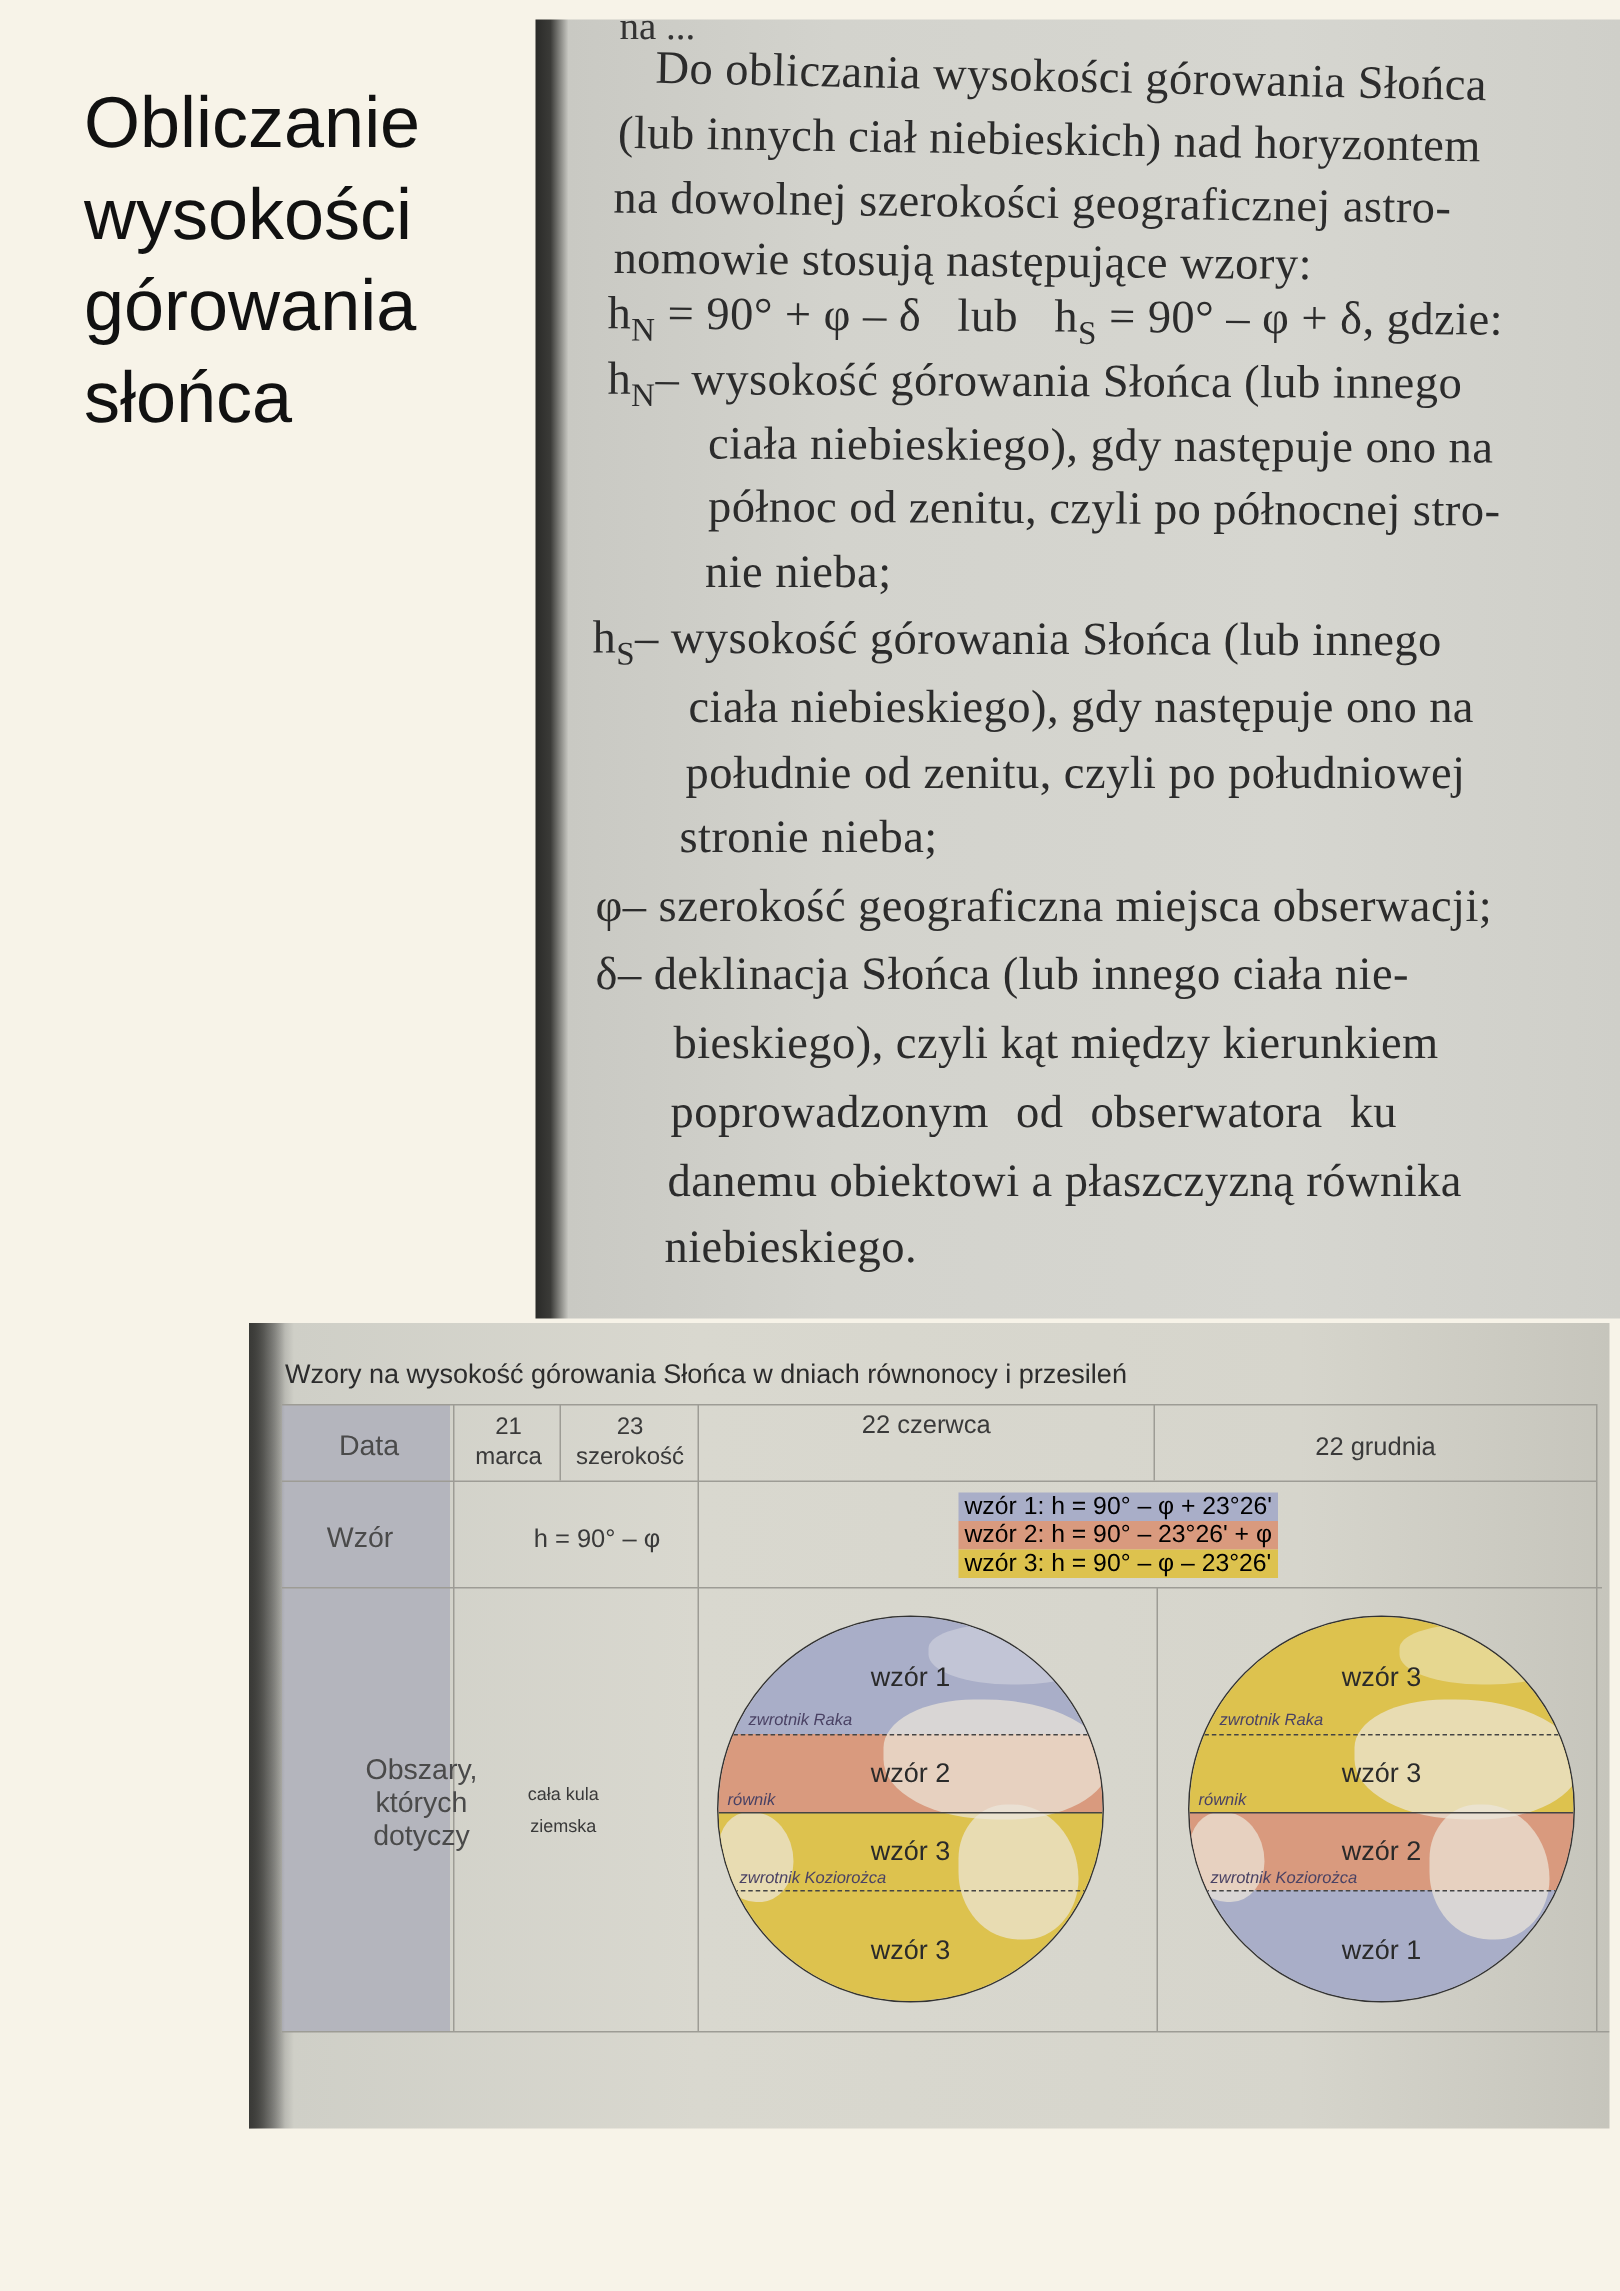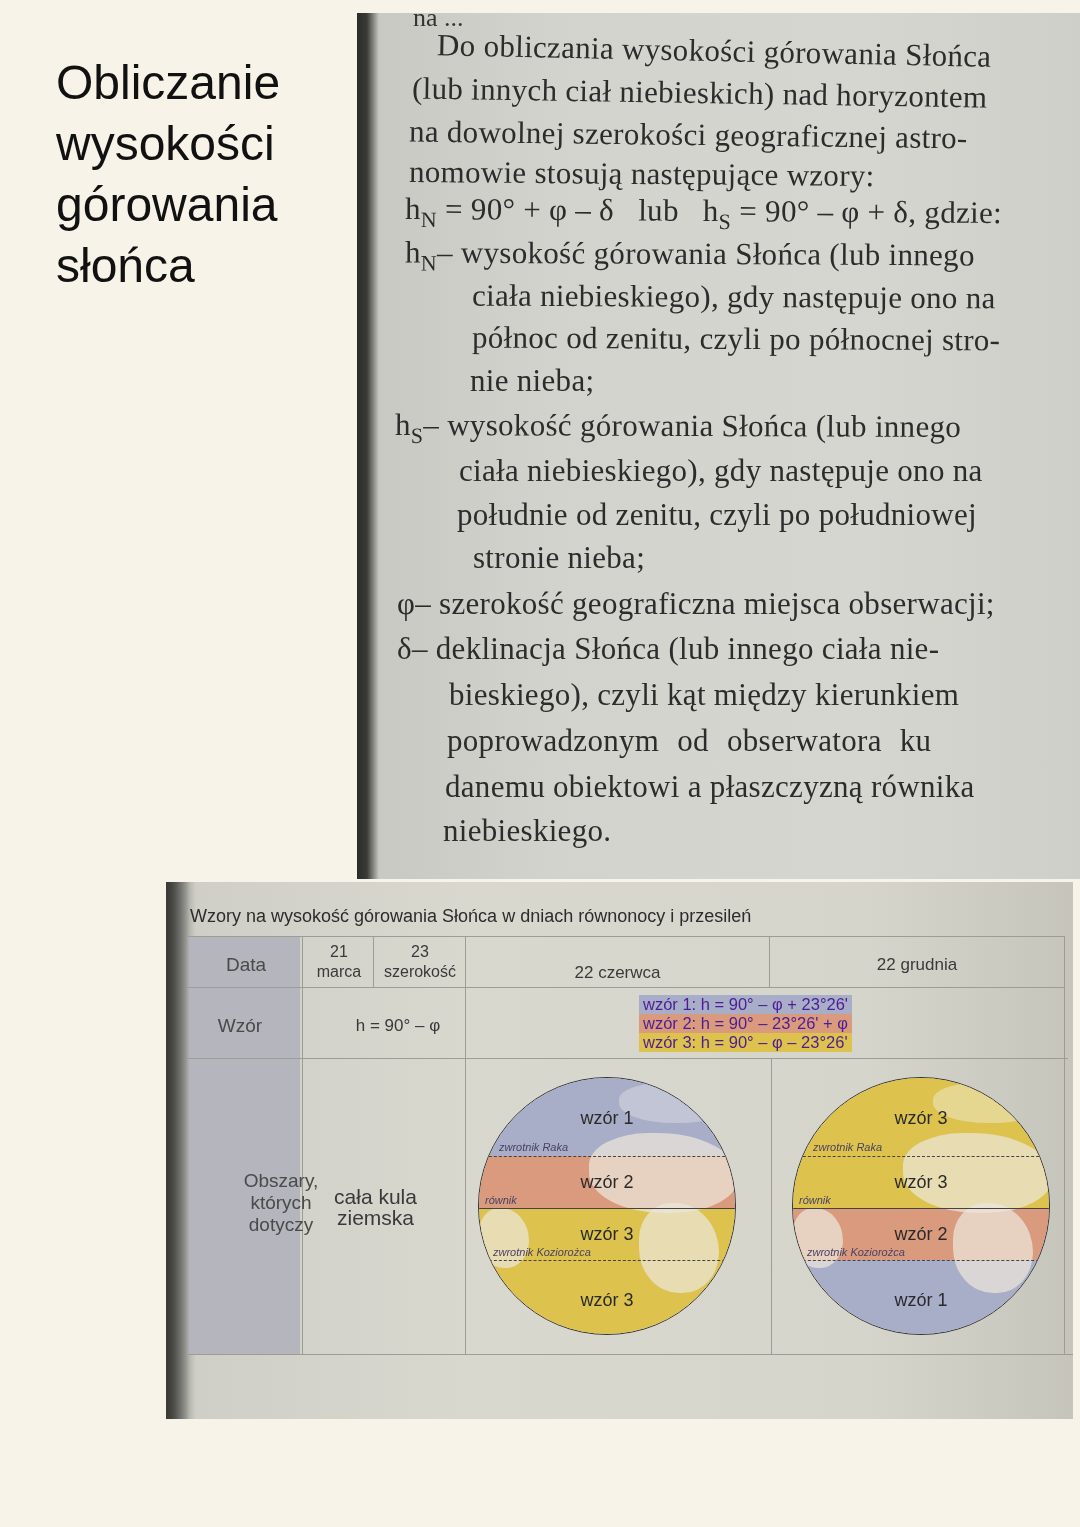--- a/index.html
+++ b/index.html
@@ -59,21 +59,21 @@
     position: absolute; left: 22px; width: 112px;
     background: #b4b5bd;
   }
   .cell-text {
     position: absolute; text-align: center; color: #3a3a3a;
     font-size: 17px; line-height: 21px;
   }
   .head-label { color: #4a4a4a; font-size: 19px; }
   .formula-box {
     position: absolute; left: 473px; top: 113px;
-    font-size: 16.5px; line-height: 19px; color: #4c1d95; border-radius: 20px;
+    font-size: 16.5px; line-height: 19px; color: #000000; border-radius: 20px;
   }
   .formula-box div { padding: 0 4px; white-space: nowrap; }
   .f1 { background: #a9aec8; }
   .f2 { background: #d99a7e; }
   .f3 { background: #ddc24e; }
 
   .globe {
     position: absolute; width: 256px; height: 256px;
     border-radius: 50%; overflow: hidden;
     border: 1.5px solid #333;
@@ -122,21 +122,21 @@
     </div>
     <div class="line" style="left:115px; top:266px; transform:rotate(0.3deg);">ciała niebieskiego), gdy następuje ono na</div>
     <div class="line" style="left:115px; top:308px; transform:rotate(0.3deg);">północ od zenitu, czyli po północnej stro-</div>
     <div class="line" style="left:113px; top:350px;">nie nieba;</div>
 
     <div class="line" style="left:38px; top:395px; transform:rotate(0.2deg);">
       <span>h</span><span class="sub">S</span><span>– wysokość górowania Słońca (lub innego</span>
     </div>
     <div class="line" style="left:102px; top:440px;">ciała niebieskiego), gdy następuje ono na</div>
     <div class="line" style="left:100px; top:484px;">południe od zenitu, czyli po południowej</div>
-    <div class="line" style="left:116px; top:527px;">stronie nieba;</div>
+    <div class="line" style="left:96px; top:527px;">stronie nieba;</div>
 
     <div class="line" style="left:40px; top:573px;font-family:Liberation Serif, serif;">
       <span>φ</span><span>– szerokość geograficzna miejsca obserwacji;</span>
     </div>
 
     <div class="line" style="left:40px; top:618px;">
       <span>δ</span><span>– deklinacja Słońca (lub innego ciała nie-</span>
     </div>
     <div class="line" style="left:92px; top:664px;">bieskiego), czyli kąt między kierunkiem</div>
     <div class="line" style="left:90px; top:710px; word-spacing:10px;">poprowadzonym od obserwatora ku</div>
@@ -172,25 +172,25 @@
   </div>
 
   <div class="cell-text" style="left:140px; top:60px; width:66px; font-size:16px; line-height:20px;">
     <div>21</div>
     <div>marca</div>
   </div>
   <div class="cell-text" style="left:210px; top:60px; width:88px; font-size:16px; line-height:20px;">
     <div>23</div>
     <div>szerokość</div>
   </div>
-  <div class="cell-text" style="left:300px; top:80px; width:303px; font-size:17px;">22 czerwca</div>
+  <div class="cell-text" style="left:300px; top:57px; width:303px; font-size:17px;">22 czerwca</div>
   <div class="cell-text" style="left:604px; top:72px; width:294px; font-size:17px;">22 grudnia</div>
 
   <div class="cell-text" style="left:151px; top:133px; width:162px; font-size:17px;">h = 90° – φ</div>
-  <div class="cell-text" style="left:137px; top:304px; width:145px; font-size:21px;">
+  <div class="cell-text" style="left:137px; top:304px; width:145px; font-size:12px;">
     <div>cała kula</div>
     <div>ziemska</div>
   </div>
 
   <div class="formula-box">
     <div class="f1">wzór 1: h = 90° – φ + 23°26'</div>
     <div class="f2">wzór 2: h = 90° – 23°26' + φ</div>
     <div class="f3">wzór 3: h = 90° – φ – 23°26'</div>
   </div>
 

